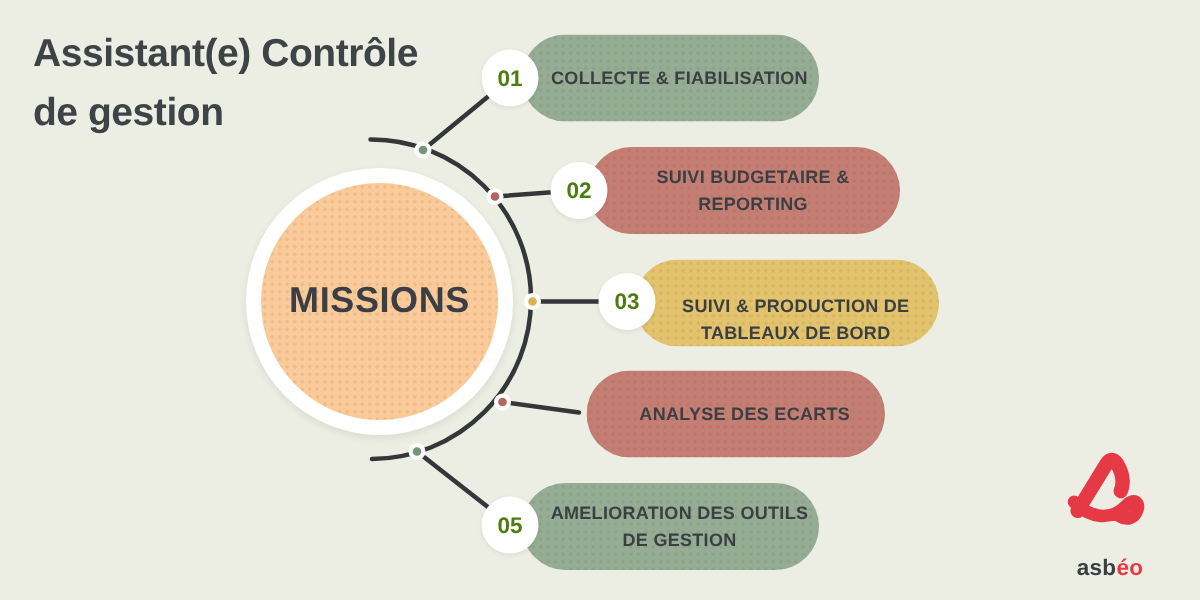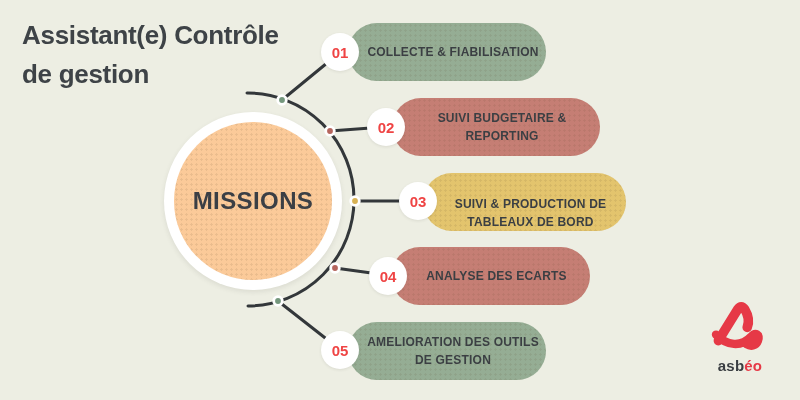--- a/index.html
+++ b/index.html
@@ -74,21 +74,21 @@
   .num {
     position: absolute;
     width: 38px; height: 38px;
     border-radius: 50%;
     background: #ffffff;
     display: flex;
     align-items: center;
     justify-content: center;
     font-size: 15px;
     font-weight: bold;
-    color: #ef4444;
+    color: #4d7c0f;
     box-shadow: 0 1px 3px rgba(60,60,50,0.10);
     z-index: 3;
   }
   .num.n1 { left: 321px; top: 33px; }
   .num.n2 { left: 367px; top: 108px; }
   .num.n3 { left: 399px; top: 182px; }
   .num.n4 { left: 369px; top: 257px; }
   .num.n5 { left: 321px; top: 331px; }
 
   
@@ -122,21 +122,21 @@
 
   
   .logo {
     position: absolute;
     left: 696px; top: 298px;
     width: 88px;
     text-align: center;
     z-index: 4;
   }
   .logo-text {
-    margin-top: 1px;
+    margin-top: 13px;
     font-size: 15px;
     font-weight: bold;
     color: #3a3e42;
     letter-spacing: 0.2px;
   }
 </style>
 </head>
 <body>
 
 <div class="canvas">
@@ -162,21 +162,20 @@
 
   <div class="center-ring">
     <div class="center-inner" style="background-color: rgb(251, 202, 153);">
       <span>MISSIONS</span>
     </div>
   </div>
 
   <div class="num n1">01</div>
   <div class="num n2">02</div>
   <div class="num n3">03</div>
-  <div class="num n4">04</div>
   <div class="num n5">05</div>
 
   <div class="pill p1" style="background-color: rgb(149, 173, 148);">
     <div class="pill-label">
       <span>COLLECTE &amp; FIABILISATION</span>
     </div>
   </div>
   <div class="pill p2" style="background-color: rgb(197, 126, 116);">
     <div class="pill-label">
       <span>SUIVI BUDGETAIRE &amp;</span>

